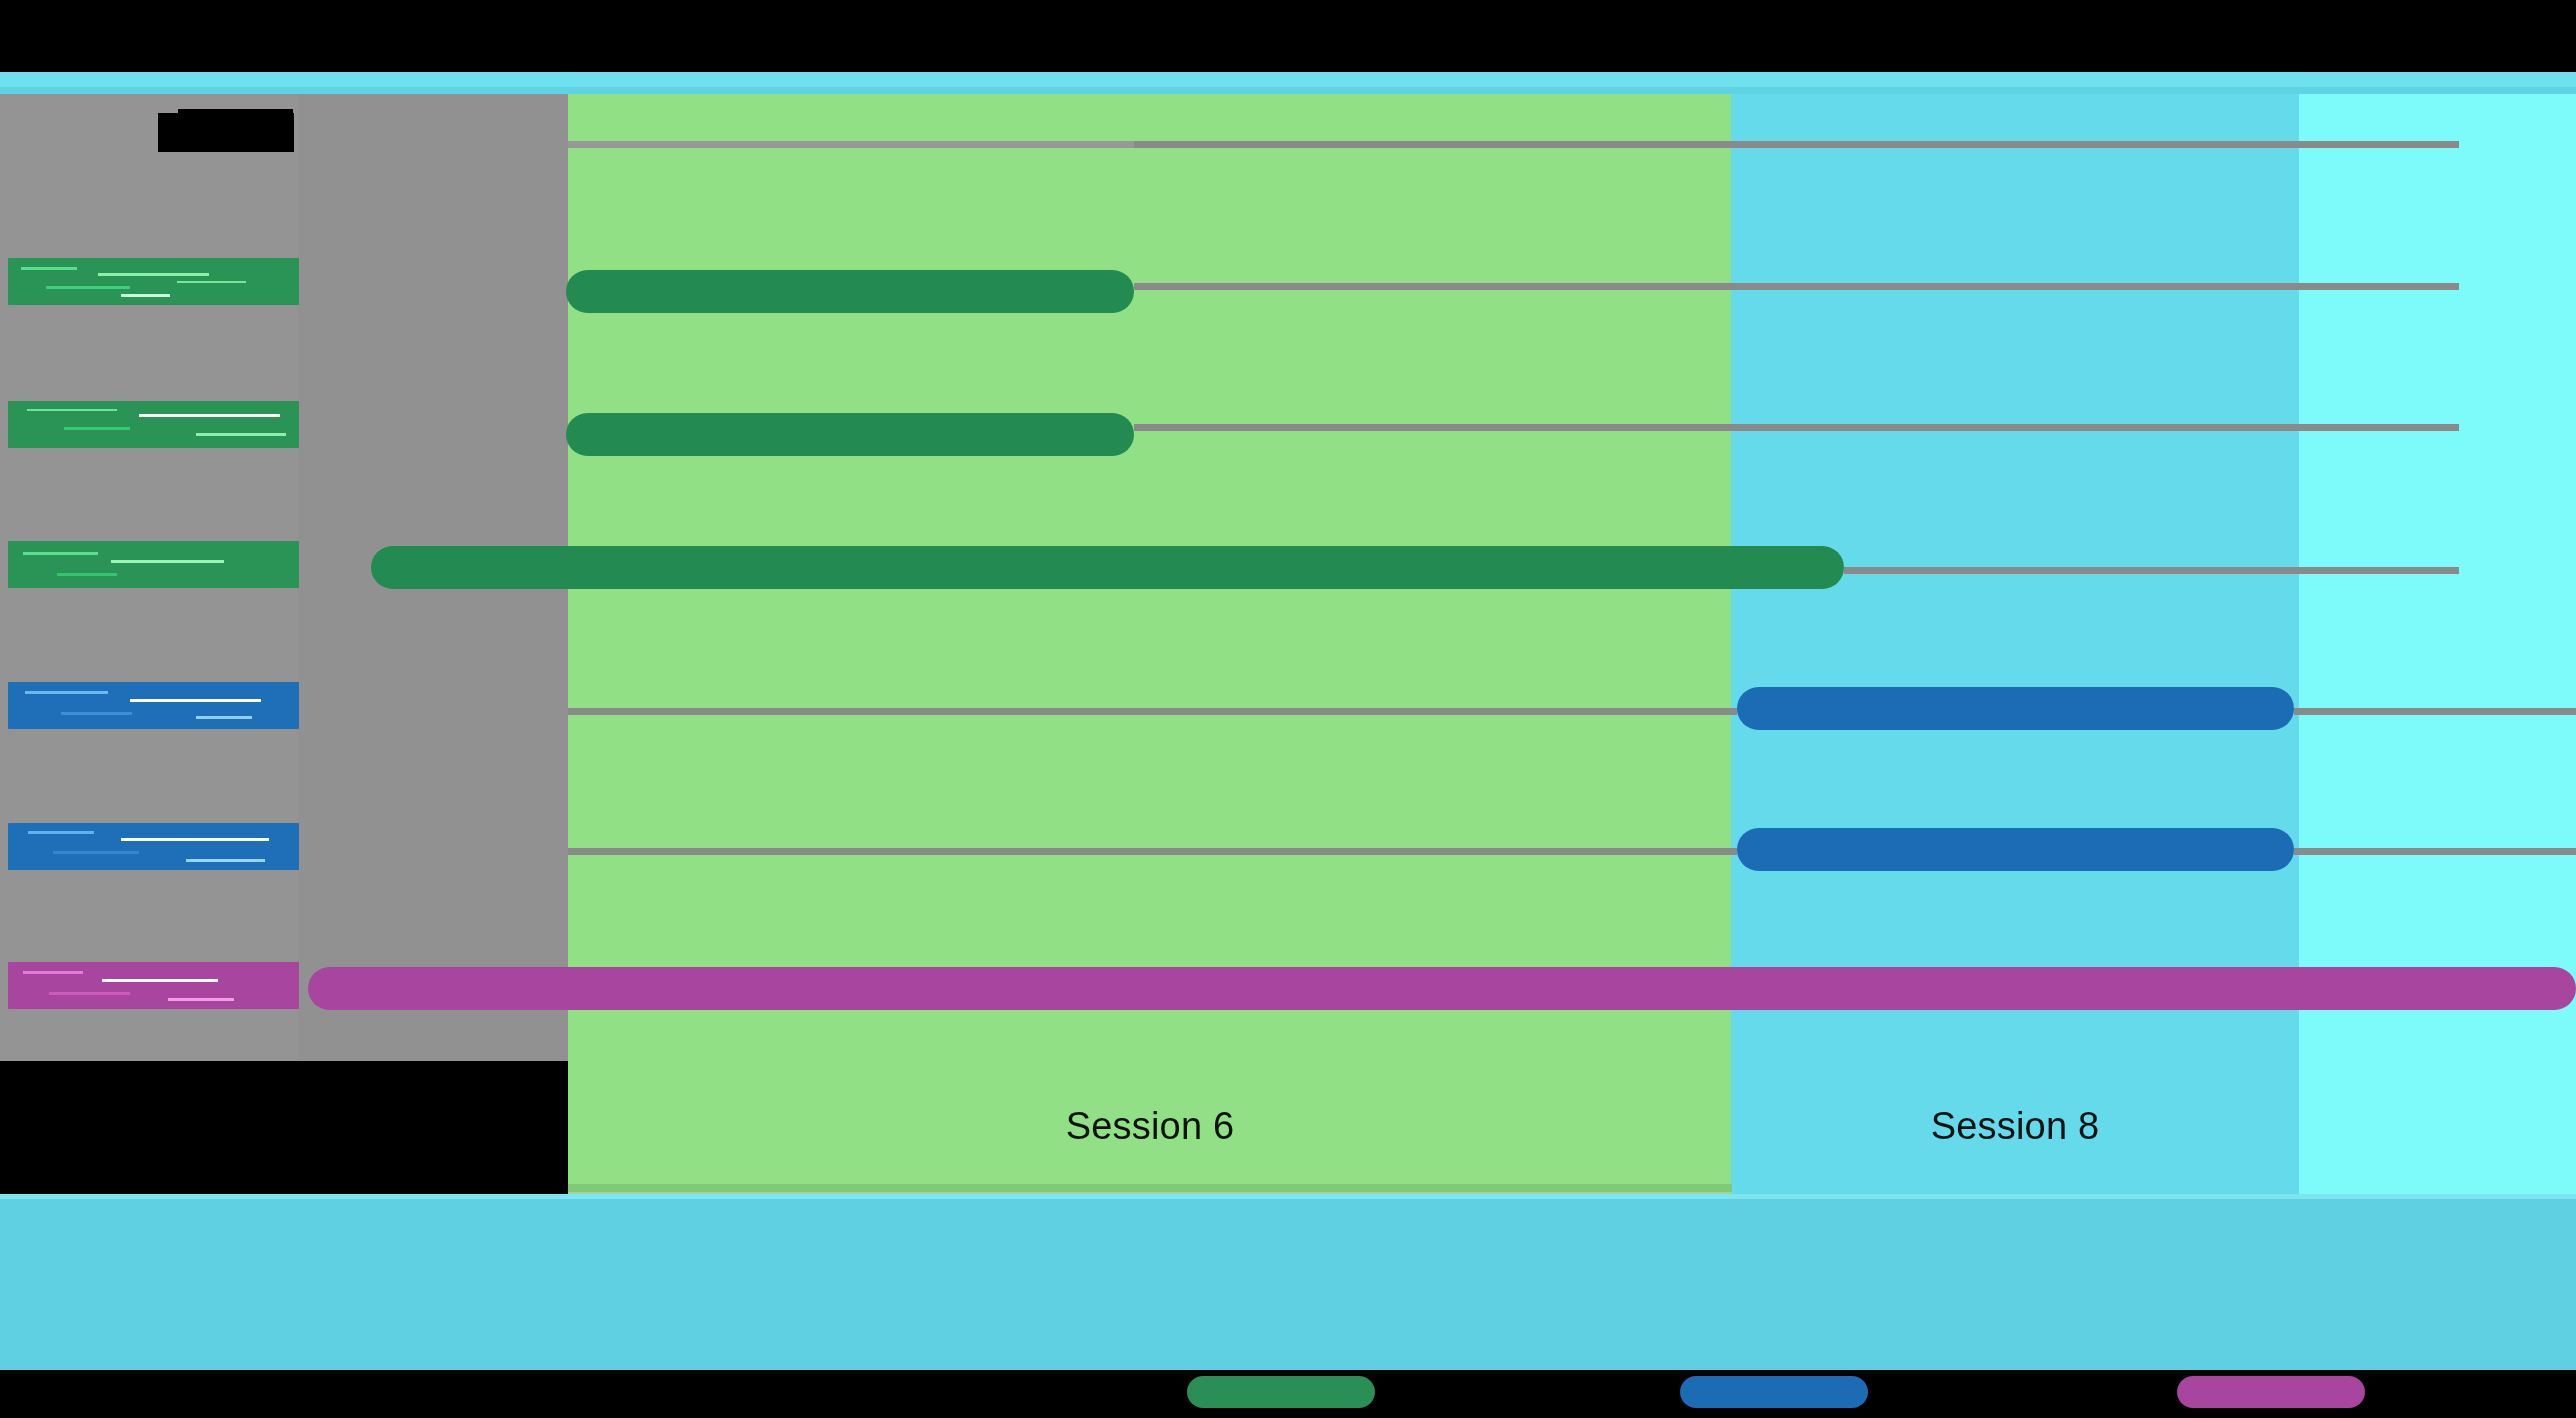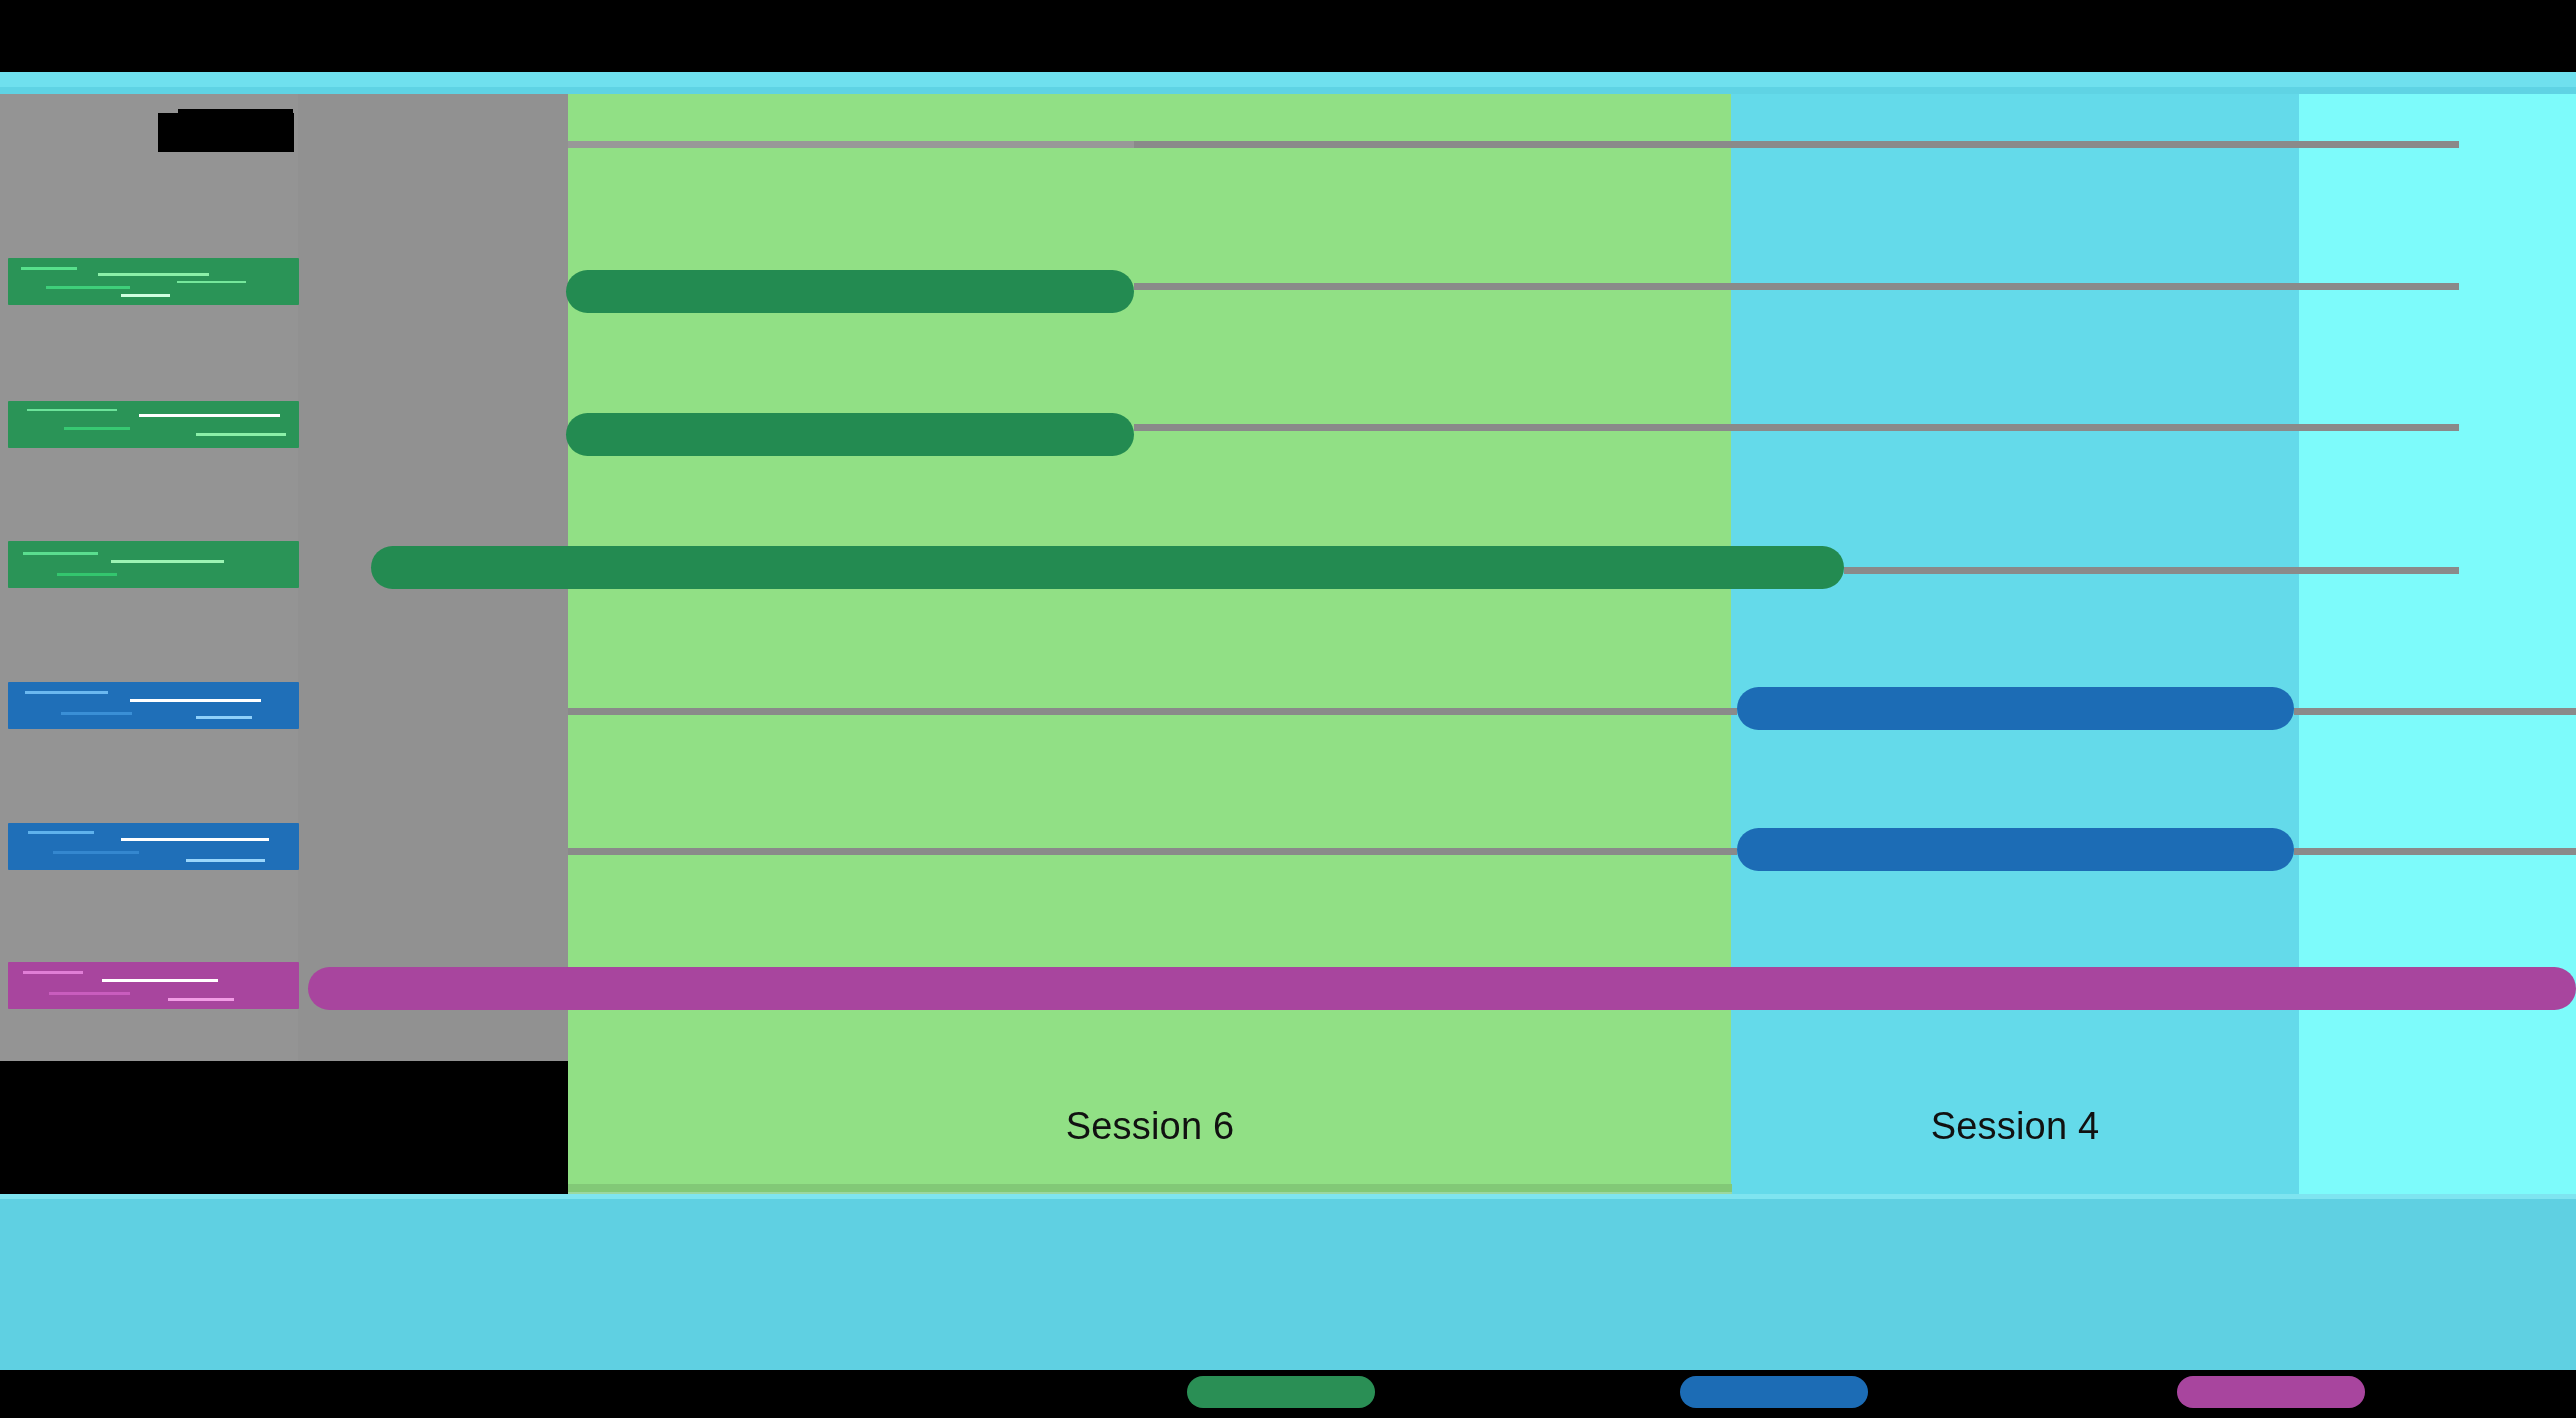--- a/index.html
+++ b/index.html
@@ -89,21 +89,21 @@
   <div class="topstrip-hl"></div>
 
   <div class="plotbg"></div>
   <div class="plotbg-left"></div>
   <div class="plotbg-right"></div>
 
   <div class="band s1">
     <div class="band-label">Session 6</div>
   </div>
   <div class="band s2">
-    <div class="band-label">Session 4</div>
+    <div class="band-label">Session 8</div>
   </div>
   <div class="band s3">
     
   </div>
   <div class="band-foot"></div>
   <div class="band-foot2"></div>
 
   <div class="gridline" style="left:568px;top:141px;width:1891px;"></div>
   <div class="gridline" style="left:1134px;top:283px;width:1325px;"></div>
   <div class="gridline" style="left:1134px;top:424px;width:1325px;"></div>

